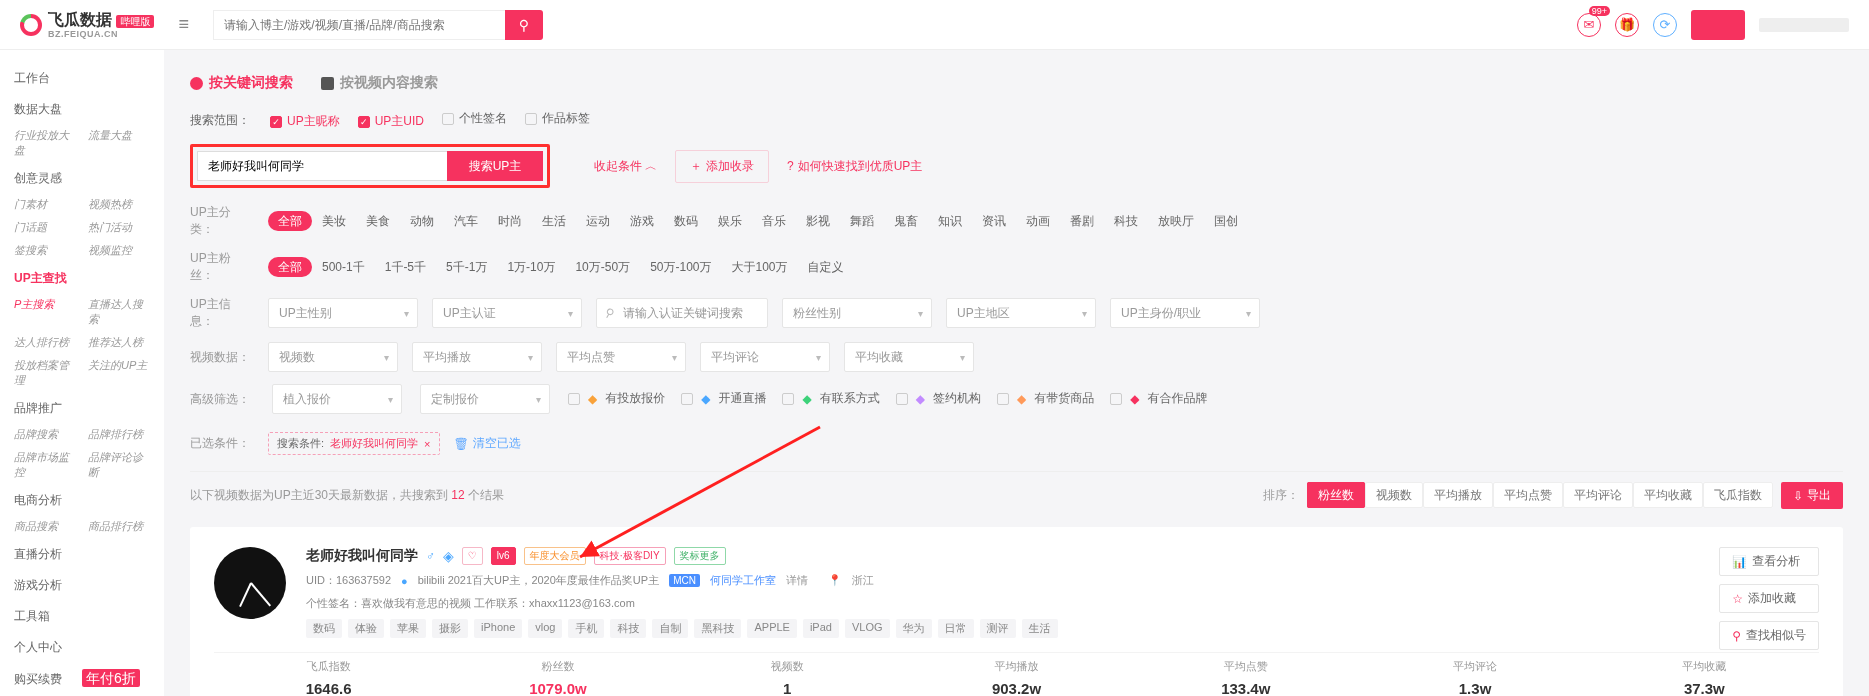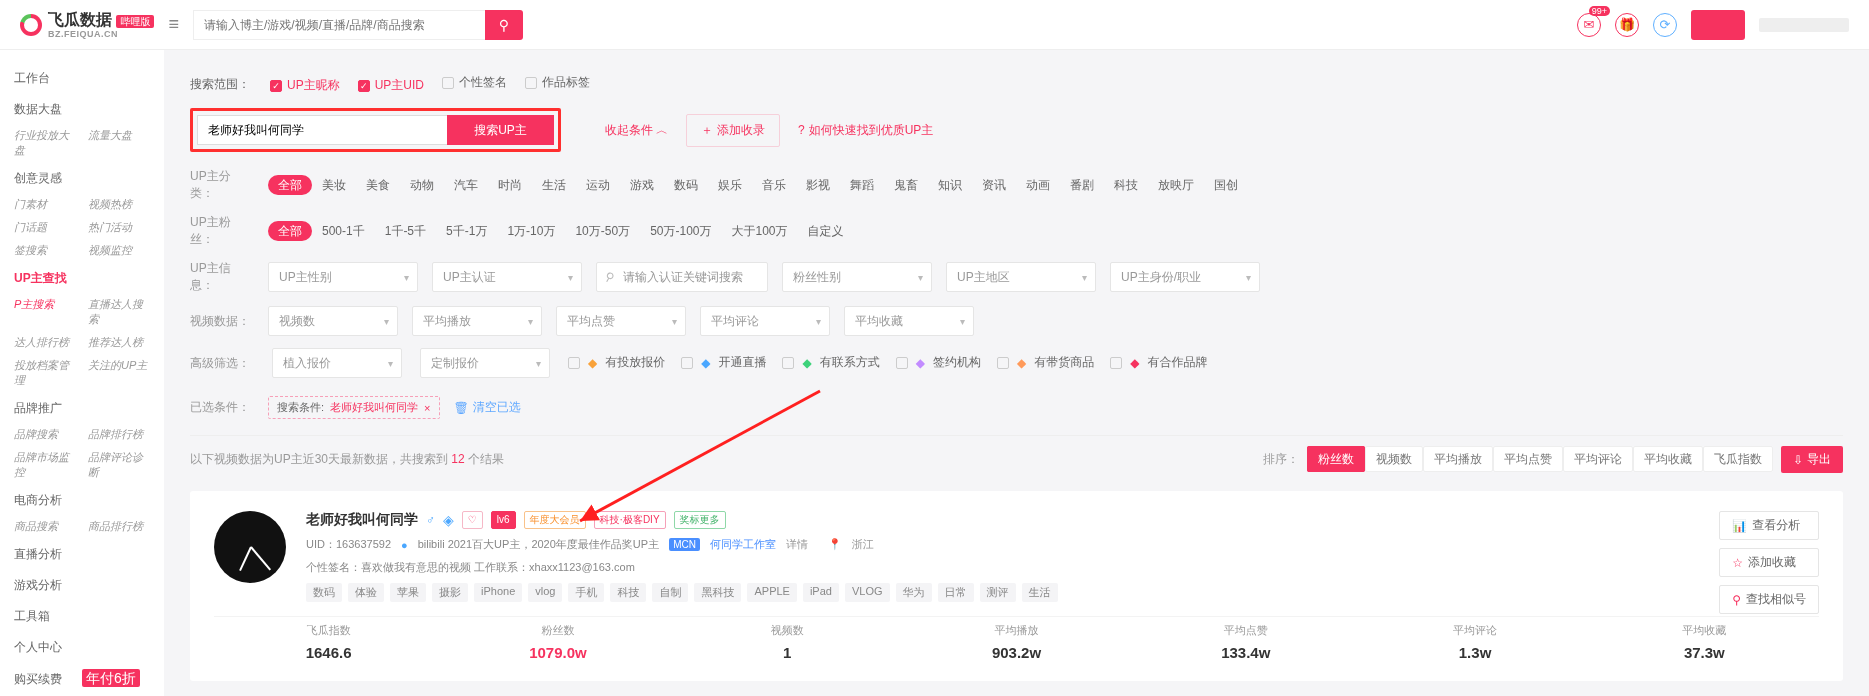--- a/index.html
+++ b/index.html
@@ -1,19 +1,19 @@
 <!DOCTYPE html>
 <html><head>
 <meta charset="utf-8">
 <style>
   * { box-sizing: border-box; margin: 0; padding: 0; }
   body { font-family: "Microsoft YaHei", Arial, sans-serif; font-size: 12px; color: #333; background: #f5f5f7; width: 1869px; }
   a { text-decoration: none; color: inherit; }
   
-  .topbar { display: flex; align-items: center; height: 50px; background: #fff; padding: 0 20px; gap: 14px; border-bottom: 1px solid #eee;}
+  .topbar { display: flex; align-items: center; height: 50px; background: #fff; padding: 0 20px; gap: 24px; border-bottom: 1px solid #eee;}
   .logo { display: flex; align-items: center; gap: 6px; font-weight: bold; font-size: 16px; }
   .logo-sub { font-size: 9px; color: #999; display: block; margin-top: -2px; letter-spacing: 0.5px;}
   .logo-badge { background: #f6325f; color: #fff; font-size: 10px; padding: 1px 4px; border-radius: 2px; font-weight: normal;}
   .logo-icon { width: 22px; height: 22px; border-radius: 50%; background: conic-gradient(#f6325f 0 80%, #5ac35a 0); position: relative;}
   .logo-icon::after{content:'';position:absolute;inset:4px;background:#fff;border-radius:50%;}
   .hamburger { font-size: 18px; color: #888; cursor: pointer; }
   .top-search { display: flex; flex: 0 0 330px; }
   .top-search input { flex: 1; height: 30px; border: 1px solid #eee; border-right: none; padding: 0 10px; font-size: 12px; outline: none; color:#999;}
   .top-search .btn { width: 38px; background: #f6325f; color: #fff; display: flex; align-items: center; justify-content: center; border-radius: 0 3px 3px 0; cursor: pointer; font-size: 14px;}
   .top-right { margin-left: auto; display: flex; align-items: center; gap: 14px;}
@@ -42,21 +42,21 @@
   
   .scope-row { display: flex; align-items: center; gap: 20px; margin-bottom: 14px; color:#666;}
   .cb { display: inline-flex; align-items: center; gap: 5px; cursor: pointer;}
   .cb .box { width: 12px; height: 12px; border: 1px solid #ccc; border-radius: 2px; display:inline-flex;align-items:center;justify-content:center;}
   .cb.checked .box{border-color:#f6325f;background:#f6325f;color:#fff;font-size:9px;}
   .cb.checked{color:#f6325f;}
   
   .search-row { display: flex; align-items: center; gap: 18px; margin-bottom: 16px;}
   .search-combo { display: flex; border: 3px solid #ff2f2f; padding: 4px; border-radius: 2px;}
   .search-combo input { width: 250px; height: 30px; border: 1px solid #ddd; border-right:none; padding: 0 10px; font-size:12px; outline:none;}
-  .search-combo .go { background: #f6325f; color: #fff; width: 107px; display:flex;align-items:center;justify-content:center;font-size:12px;cursor:pointer;}
+  .search-combo .go { background: #f6325f; color: #fff; width: 96px; display:flex;align-items:center;justify-content:center;font-size:12px;cursor:pointer;}
   .toggle-link { color:#f6325f; cursor:pointer; display:inline-flex;align-items:center;gap:3px;margin-left:26px;}
   .outline-btn { border:1px solid #f6d0da; color:#f6325f; padding:7px 14px; border-radius:2px; display:inline-flex;align-items:center;gap:4px; cursor:pointer;}
   .help-link{color:#f6325f;display:inline-flex;align-items:center;gap:4px;}
   
   .filter-row { display: flex; align-items: center; gap: 14px; margin-bottom: 12px; color:#666;}
   .filter-row .label { width: 64px; color:#999;}
   .pill { padding: 3px 10px; border-radius: 10px; cursor:pointer; color:#666;}
   .pill.active { background:#f6325f; color:#fff;}
   .sel { border:1px solid #e5e5e5; height:30px; min-width:150px; padding:0 24px 0 10px; color:#999; display:inline-flex; align-items:center; position:relative; border-radius:2px; background:#fff;}
   .sel::after{content:'▾';position:absolute;right:8px;color:#bbb;font-size:10px;}
@@ -186,20 +186,30 @@
       <div class="side-sec-title">直播分析</div>
       <div class="side-sec-title">游戏分析</div>
       <div class="side-sec-title">工具箱</div>
       <div class="side-sec-title">个人中心</div>
       <div class="side-sec-title">购买续费<span class="side-badge">年付6折</span></div>
       <div class="side-sec-title">使用帮助</div>
     </div>
 
   <div class="main">
 
+    <div class="mode-tabs">
+      <div class="tab active">
+          <span class="sq"></span>
+          <span>按关键词搜索</span>
+        </div>
+      <div class="tab">
+          <span class="sq"></span>
+          <span>按视频内容搜索</span>
+        </div>
+    </div>
 
     <div class="scope-row">
       <span>搜索范围：</span>
       <span id="scope-items"><span class="cb checked" style="margin-right: 18px;">
             <span class="box">✓</span>
             <span>UP主昵称</span>
           </span><span class="cb checked" style="margin-right: 18px;">
             <span class="box">✓</span>
             <span>UP主UID</span>
           </span><span class="cb" style="margin-right: 18px;">

